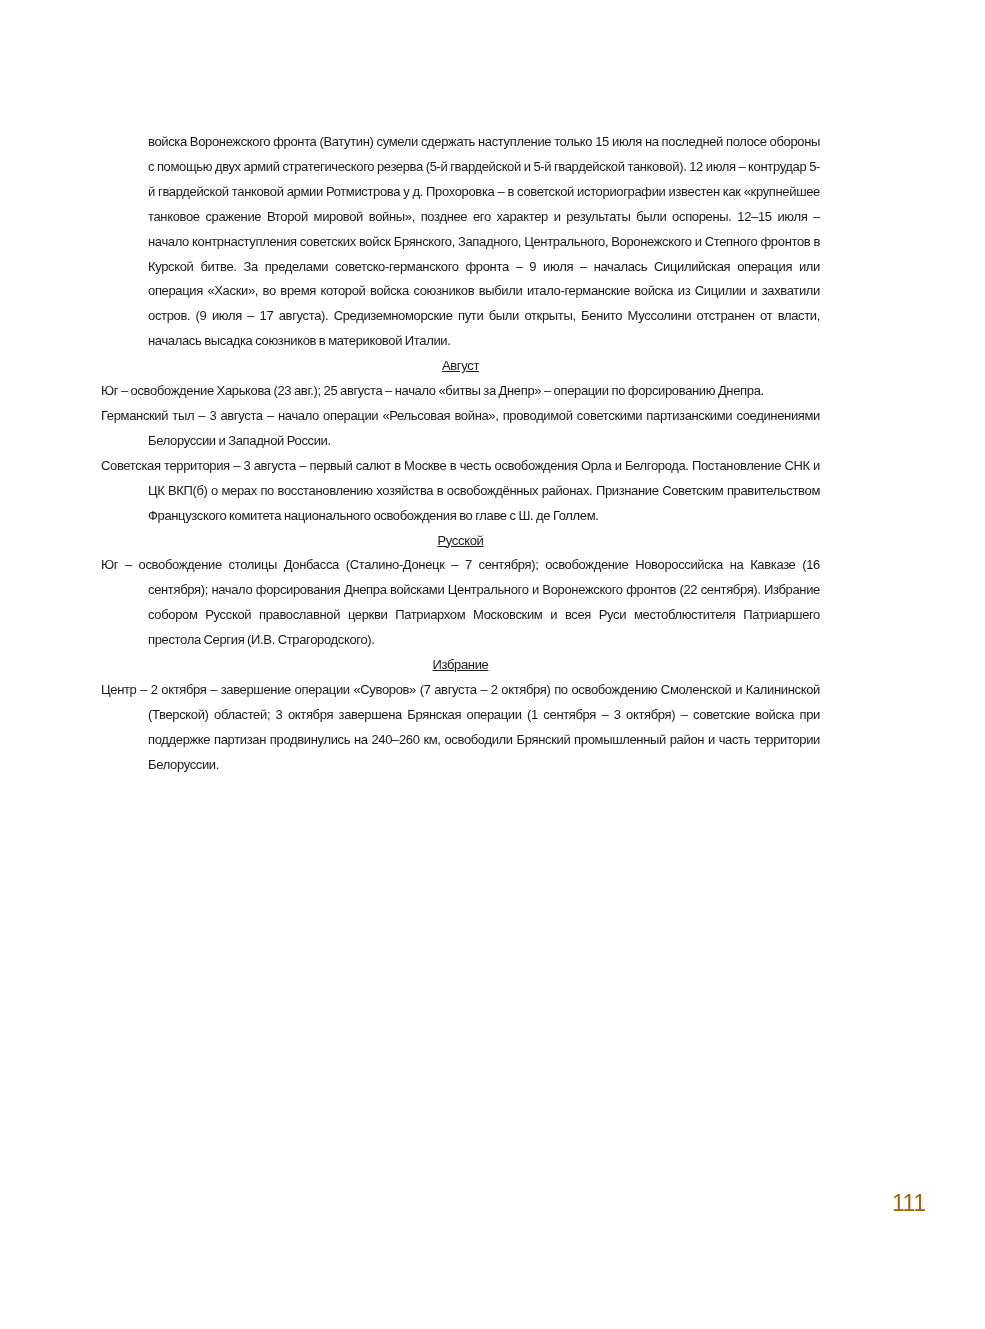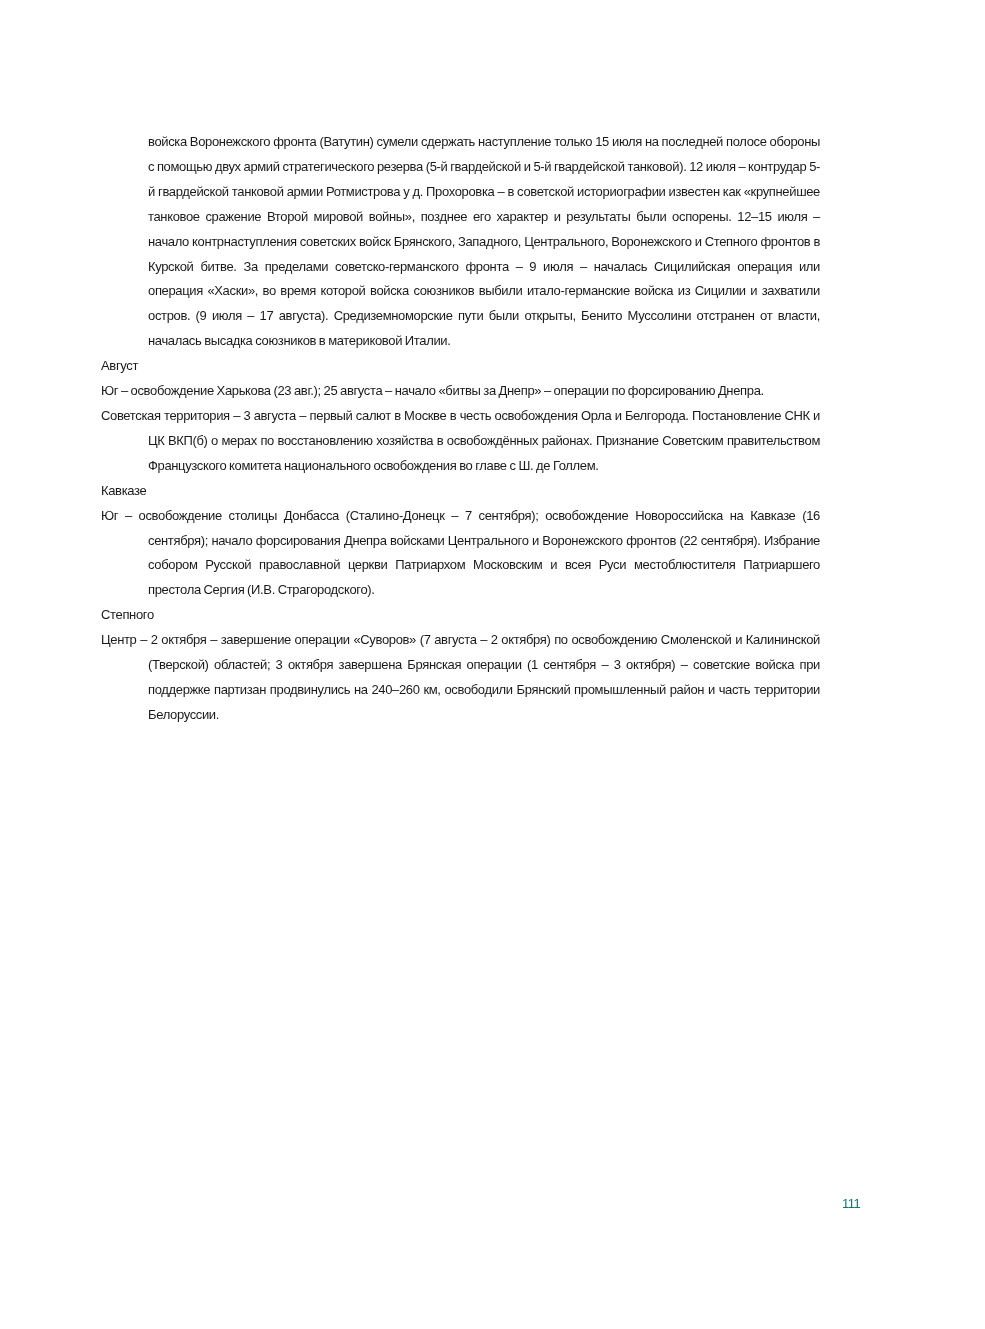--- a/index.html
+++ b/index.html
@@ -30,55 +30,57 @@
       margin: 0;
       text-align: justify;
       text-align-last: left;
       hyphens: manual;
     }
     .para.intro {
       padding-left: 47px;
     }
     .month {
       margin: 0;
-      text-align: left;
+      text-align: center;
       padding-left: 0;
+      text-decoration: underline;
     }
     .entry {
       margin: 0;
       padding-left: 47px;
       text-indent: -47px;
       text-align: justify;
     }
     .page-number {
       position: absolute;
-      left: 842px;
+      left: 892px;
       top: 1191px;
-      font-size: 13px;
+      font-size: 23px;
       line-height: 25px;
-      color: #0f766e;
+      color: #a16207;
       letter-spacing: -0.5px;
     }
   </style>
 </head>
 <body>
 
 <div class="page">
   <p class="para intro">войска Воронежского фронта (Ватутин) сумели сдержать наступле­ние только 15 июля на последней полосе обороны с помощью двух армий стратегического резерва (5-й гвардейской и 5-й гвардейской танковой). 12 июля – контрудар 5-й гвардейской танковой армии Ротмистрова у д. Прохоровка – в советской историографии изве­стен как «крупнейшее танковое сражение Второй мировой войны», позднее его характер и результаты были оспорены. 12–15 июля – начало контрнаступления советских войск Брянского, Западного, Центрального, Воронежского и Степного фронтов в Курской битве. За пределами советско-германского фронта – 9 июля – началась Сицилийская операция или операция «Хаски», во время которой войска союзников выбили итало-германские войска из Сицилии и захватили остров. (9 июля – 17 августа). Средиземноморские пути были открыты, Бенито Муссолини отстранен от власти, началась высадка союзников в материковой Италии.</p>
 
   <section>
     <p class="month">Август</p>
     <p class="entry">Юг – освобождение Харькова (23 авг.); 25 августа – начало «битвы за Днепр» – операции по форсированию Днепра.</p>
+    <p class="entry">Германский тыл – 3 августа – начало операции «Рельсовая война», проводимой советскими партизанскими соединениями Белорус­сии и Западной России.</p>
     <p class="entry">Советская территория – 3 августа – первый салют в Москве в честь освобождения Орла и Белгорода. Постановление СНК и ЦК ВКП(б) о мерах по восстановлению хозяйства в освобождённых районах. Признание Советским правительством Французского комитета национального освобождения во главе с Ш. де Голлем.</p>
   </section>
 
   <section>
-    <p class="month">Кавказе</p>
+    <p class="month">Русской</p>
     <p class="entry">Юг – освобождение столицы Донбасса (Сталино-Донецк – 7 сентября); освобождение Новороссийска на Кавказе (16 сентября); начало форсирования Днепра войсками Центрального и Воронежского фронтов (22 сентября). Избрание собором Русской православной церкви Патриархом Московским и всея Руси местоблюстителя Патриаршего престола Сергия (И.В. Страгородского).</p>
   </section>
 
   <section>
-    <p class="month">Степного</p>
+    <p class="month">Избрание</p>
     <p class="entry">Центр – 2 октября – завершение операции «Суворов» (7 августа – 2 октября) по освобождению Смоленской и Калининской (Твер­ской) областей; 3 октября завершена Брянская операции (1 сен­тября – 3 октября) – советские войска при поддержке партизан продвинулись на 240–260 км, освободили Брянский промышлен­ный район и часть территории Белоруссии.</p>
   </section>
 </div>
 
 <div class="page-number">111</div>
 
 </body></html>

